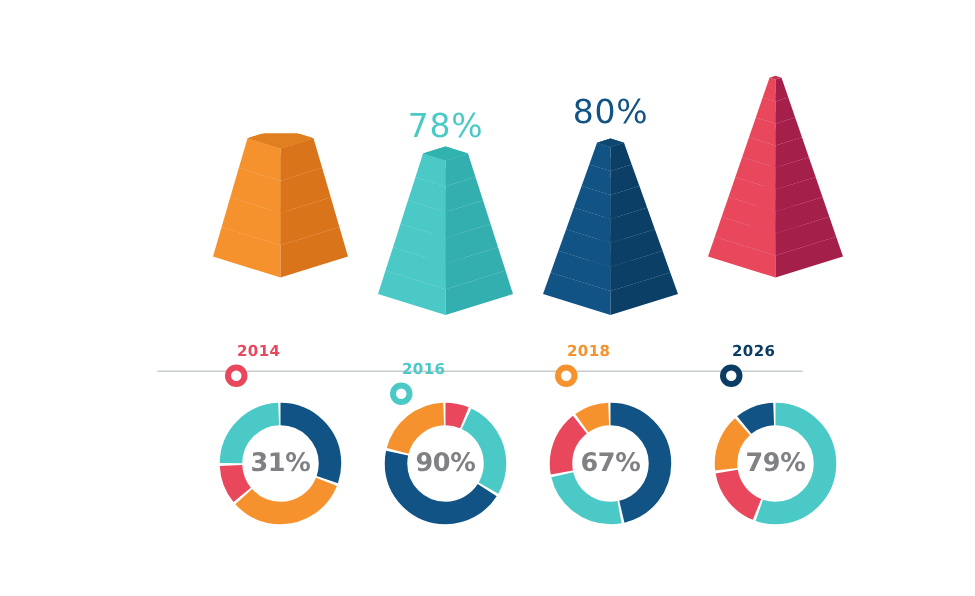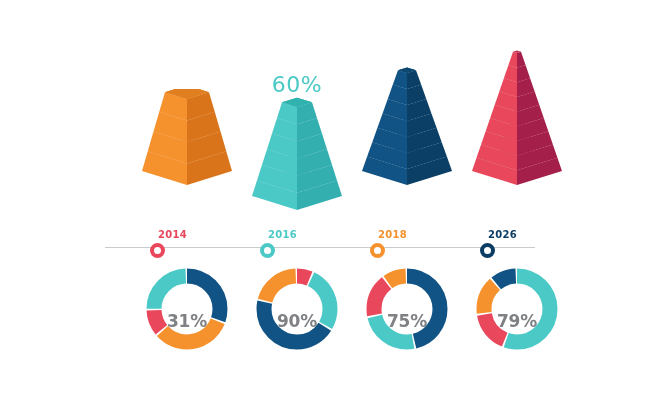--- a/index.html
+++ b/index.html
@@ -41,21 +41,21 @@
     box-sizing:border-box;
     border-width:4.5px;border-style:solid;
     background:#ffffff;
   }
 
   
   .donut-col{position:absolute;width:130px;}
   .donut-wrap{position:relative;width:86px;height:86px;margin:0 auto;}
   .donut-wrap svg{display:block;position:absolute;left:0;top:0;}
   .donut-label{
-    position:absolute;left:0;top:12px;width:86px;height:86px;
+    position:absolute;left:0;top:0;width:86px;height:86px;
     display:flex;align-items:center;justify-content:center;
     font-size:17px;font-weight:bold;color:#7f8184;
     font-family:"DejaVu Sans", sans-serif;
     letter-spacing:-.2px;
   }
 </style>
 </head>
 <body>
 
 <div id="stage">
@@ -77,21 +77,21 @@
             <polygon points="37.25,22.866666666666667 65,14.233333333333334 92.75,22.866666666666667 65,31.5" fill="#F5922E" opacity="0"></polygon>
             <polygon points="37.25,22.866666666666667 65,14.233333333333334 92.75,22.866666666666667 65,31.5" fill="#E07F1F" opacity="0.55"></polygon>
             <polygon points="37.25,22.866666666666667 65,31.5 65,10 43,3.155555555555556" fill="#F5922E"></polygon>
             <polygon points="65,31.5 92.75,22.866666666666667 87,3.155555555555556 65,10" fill="#D9741A"></polygon>
             <polygon points="43,3.155555555555556 65,-3.688888888888888 87,3.155555555555556 65,10" fill="#E07F1F" opacity="1"></polygon>
             <polygon points="43,3.155555555555556 65,-3.688888888888888 87,3.155555555555556 65,10" fill="#E07F1F"></polygon>
           </svg>
         </div>
       </div>
       <div class="pyr-col" style="left: 232px; top: 72px;">
-        <div class="pyr-pct" style="color: rgb(75, 201, 198);">60%</div>
+        <div class="pyr-pct" style="color: rgb(75, 201, 198);">78%</div>
         <div class="pyr-wrap" style="height: 117px;">
           <svg width="130" height="117" viewBox="0 0 130 117">
             <polygon points="20,99 65,113 65,95.83333333333333 25,83.38888888888889" fill="#4BC9C6"></polygon>
             <polygon points="65,113 110,99 105,83.38888888888889 65,95.83333333333333" fill="#34AFAF"></polygon>
             <polygon points="25,83.38888888888889 65,70.94444444444444 105,83.38888888888889 65,95.83333333333333" fill="#4BC9C6" opacity="0"></polygon>
             <polygon points="25,83.38888888888889 65,70.94444444444444 105,83.38888888888889 65,95.83333333333333" fill="#30B2AF" opacity="0.55"></polygon>
             <polygon points="25,83.38888888888889 65,95.83333333333333 65,78.66666666666666 30,67.77777777777777" fill="#4BC9C6"></polygon>
             <polygon points="65,95.83333333333333 105,83.38888888888889 100,67.77777777777777 65,78.66666666666666" fill="#34AFAF"></polygon>
             <polygon points="30,67.77777777777777 65,56.88888888888888 100,67.77777777777777 65,78.66666666666666" fill="#4BC9C6" opacity="0"></polygon>
             <polygon points="30,67.77777777777777 65,56.88888888888888 100,67.77777777777777 65,78.66666666666666" fill="#30B2AF" opacity="0.55"></polygon>
@@ -108,20 +108,21 @@
             <polygon points="45,20.944444444444436 65,14.722222222222214 85,20.944444444444436 65,27.166666666666657" fill="#4BC9C6" opacity="0"></polygon>
             <polygon points="45,20.944444444444436 65,14.722222222222214 85,20.944444444444436 65,27.166666666666657" fill="#30B2AF" opacity="0.55"></polygon>
             <polygon points="45,20.944444444444436 65,27.166666666666657 65,10 50,5.333333333333334" fill="#4BC9C6"></polygon>
             <polygon points="65,27.166666666666657 85,20.944444444444436 80,5.333333333333334 65,10" fill="#34AFAF"></polygon>
             <polygon points="50,5.333333333333334 65,0.6666666666666679 80,5.333333333333334 65,10" fill="#30B2AF" opacity="1"></polygon>
             <polygon points="50,5.333333333333334 65,0.6666666666666679 80,5.333333333333334 65,10" fill="#30B2AF"></polygon>
           </svg>
         </div>
       </div>
       <div class="pyr-col" style="left: 342px; top: 63px;">
+        <div class="pyr-pct" style="color: rgb(16, 83, 132);">80%</div>
         <div class="pyr-wrap" style="height: 126px;">
           <svg width="130" height="126" viewBox="0 0 130 126">
             <polygon points="20,108 65,122 65,106 25.14285714285714,93.6" fill="#105384"></polygon>
             <polygon points="65,122 110,108 104.85714285714286,93.6 65,106" fill="#0B3F66"></polygon>
             <polygon points="25.14285714285714,93.6 65,81.2 104.85714285714286,93.6 65,106" fill="#105384" opacity="0"></polygon>
             <polygon points="25.14285714285714,93.6 65,81.2 104.85714285714286,93.6 65,106" fill="#0C4872" opacity="0.55"></polygon>
             <polygon points="25.14285714285714,93.6 65,106 65,90 30.285714285714285,79.2" fill="#105384"></polygon>
             <polygon points="65,106 104.85714285714286,93.6 99.71428571428572,79.2 65,90" fill="#0B3F66"></polygon>
             <polygon points="30.285714285714285,79.2 65,68.4 99.71428571428572,79.2 65,90" fill="#105384" opacity="0"></polygon>
             <polygon points="30.285714285714285,79.2 65,68.4 99.71428571428572,79.2 65,90" fill="#0C4872" opacity="0.55"></polygon>
@@ -192,21 +193,21 @@
     </div>
 
   <div id="timeline">
     <div class="tl-line" style="left: 105px; width: 430px;"></div>
     <div id="tl-nodes">
         <div class="tl-node" style="left: 127px; top: 0px;">
           <div class="tl-year" style="color: rgb(232, 71, 92);">2014</div>
           <div class="tl-dot" style="border-color: rgb(232, 71, 92);"></div>
         </div>
         <div class="tl-node" style="left: 237px; top: 0px;">
-          <div class="tl-year" style="color: rgb(75, 201, 198);">2016</div>
+          <div class="tl-year" style="color: rgb(75, 201, 198); margin-top: 12px;">2016</div>
           <div class="tl-dot" style="border-color: rgb(75, 201, 198);"></div>
         </div>
         <div class="tl-node" style="left: 347px; top: 0px;">
           <div class="tl-year" style="color: rgb(245, 146, 46);">2018</div>
           <div class="tl-dot" style="border-color: rgb(245, 146, 46);"></div>
         </div>
         <div class="tl-node" style="left: 457px; top: 0px;">
           <div class="tl-year" style="color: rgb(11, 60, 99);">2026</div>
           <div class="tl-dot" style="border-color: rgb(11, 60, 99);"></div>
         </div>
@@ -237,21 +238,21 @@
         </div>
       </div>
       <div class="donut-col" style="left: 342px; top: 266px;">
         <div class="donut-wrap">
           <svg width="86" height="86" viewBox="0 0 86 86">
             <circle cx="43" cy="43" r="33" fill="none" stroke="#105384" stroke-width="15" stroke-dasharray="95.85220411435539 111.49291102257096" stroke-dashoffset="0" transform="rotate(-90 43 43)"></circle>
             <circle cx="43" cy="43" r="33" fill="none" stroke="#4BC9C6" stroke-width="15" stroke-dasharray="50.23627878423159 157.10883635269477" stroke-dashoffset="-97.45220411435538" transform="rotate(-90 43 43)"></circle>
             <circle cx="43" cy="43" r="33" fill="none" stroke="#E8475C" stroke-width="15" stroke-dasharray="35.72212072464674 171.6229944122796" stroke-dashoffset="-149.28848289858698" transform="rotate(-90 43 43)"></circle>
             <circle cx="43" cy="43" r="33" fill="none" stroke="#F5922E" stroke-width="15" stroke-dasharray="19.134511513692637 188.2106036232337" stroke-dashoffset="-186.61060362323371" transform="rotate(-90 43 43)"></circle>
           </svg>
-          <div class="donut-label">75%</div>
+          <div class="donut-label">67%</div>
         </div>
       </div>
       <div class="donut-col" style="left: 452px; top: 266px; text-align: right;">
         <div class="donut-wrap">
           <svg width="86" height="86" viewBox="0 0 86 86">
             <circle cx="43" cy="43" r="33" fill="none" stroke="#4BC9C6" stroke-width="15" stroke-dasharray="114.51326447667877 92.83185066024758" stroke-dashoffset="0" transform="rotate(-90 43 43)"></circle>
             <circle cx="43" cy="43" r="33" fill="none" stroke="#E8475C" stroke-width="15" stroke-dasharray="33.64866957327748 173.69644556364887" stroke-dashoffset="-116.11326447667876" transform="rotate(-90 43 43)"></circle>
             <circle cx="43" cy="43" r="33" fill="none" stroke="#F5922E" stroke-width="15" stroke-dasharray="31.575218421908218 175.76989671501815" stroke-dashoffset="-151.36193404995623" transform="rotate(-90 43 43)"></circle>
             <circle cx="43" cy="43" r="33" fill="none" stroke="#105384" stroke-width="15" stroke-dasharray="21.2079626650619 186.13715247186445" stroke-dashoffset="-184.53715247186446" transform="rotate(-90 43 43)"></circle>
           </svg>

